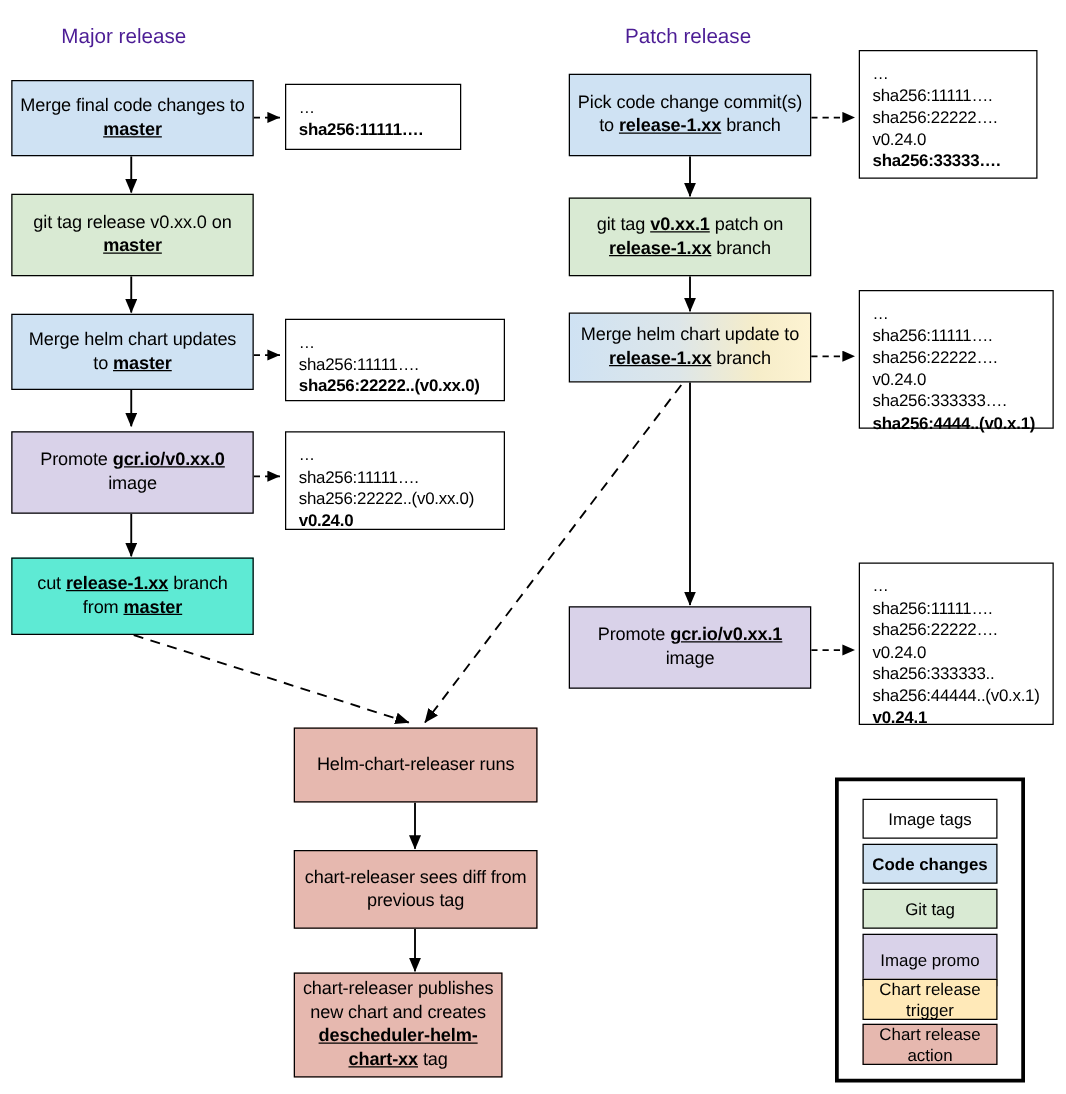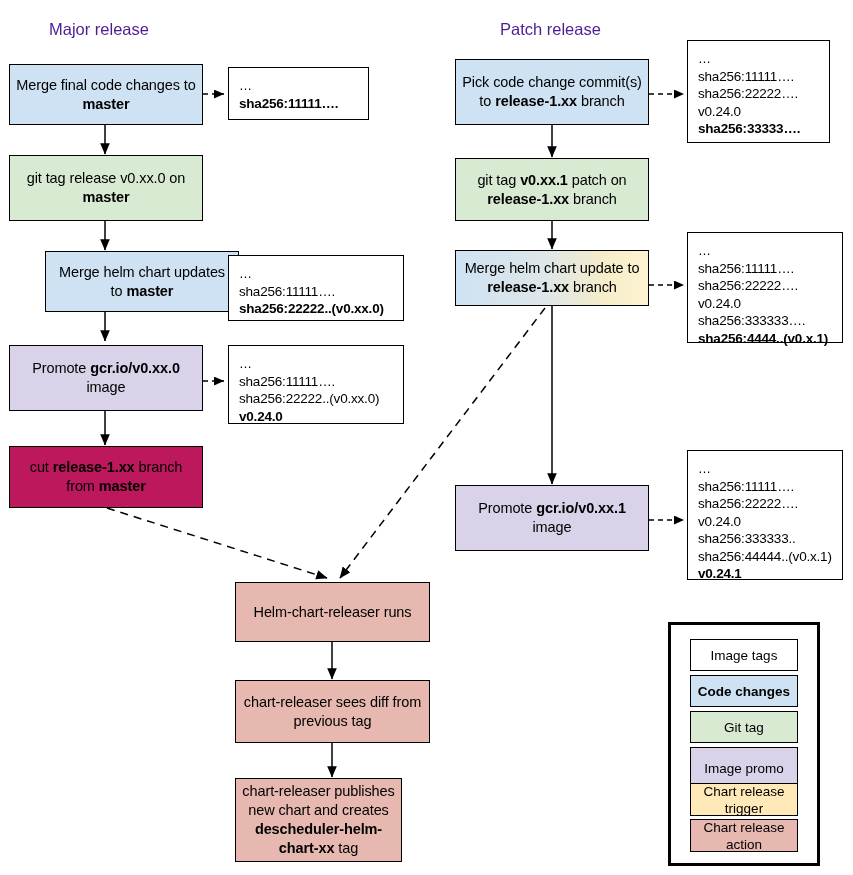--- a/index.html
+++ b/index.html
@@ -29,26 +29,26 @@
     display: flex;
     align-items: center;
     justify-content: center;
     text-align: center;
     font-size: 14.5px;
     line-height: 19px;
     padding: 2px 6px;
     letter-spacing: -0.1px;
   }
   .node .txt { width: 100%; }
-  .node b { font-weight: bold; }
+  .node b { font-weight: bold; text-decoration: underline; }
 
   .fill-blue   { background: #cfe2f3; }
   .fill-green  { background: #d9ead3; text-align: center; }
   .fill-purple { background: #d9d2e9; }
-  .fill-yellow { background: #be185d; justify-content: center; }
+  .fill-yellow { background: #5eead4; justify-content: center; }
   .fill-pink   { background: #e6b8af; }
   .fill-grad   { background: linear-gradient(90deg, #cfe2f3 0%, #dde6e9 45%, #f6edc9 78%, #fdf3d2 100%); }
 
   
   .note {
     position: absolute;
     box-sizing: border-box;
     border: 1.3px solid #000000;
     background: #ffffff;
     font-size: 13.5px;
@@ -153,21 +153,21 @@
   <div class="col-title" style="left:500px; top:20px;">Patch release</div>
 
   <div class="node fill-blue" style="left:9px; top:64px; width:194px; height:61px;">
     <span class="txt">Merge final code changes to <b>master</b></span>
   </div>
 
   <div class="node fill-green" style="left:9px; top:155px; width:194px; height:66px;">
     <span class="txt">git tag release v0.xx.0 on <b>master</b></span>
   </div>
 
-  <div class="node fill-blue" style="left:9px; top:251px; width:194px; height:61px;margin-left:36px;">
+  <div class="node fill-blue" style="left:9px; top:251px; width:194px; height:61px;">
     <span class="txt">Merge helm chart updates to <b>master</b></span>
   </div>
 
   <div class="node fill-purple" style="left:9px; top:345px; width:194px; height:66px;">
     <span class="txt">Promote <b>gcr.io/v0.xx.0</b> image</span>
   </div>
 
   <div class="node fill-yellow" style="left:9px; top:446px; width:194px; height:62px;">
     <span class="txt">cut <b>release-1.xx</b> branch from <b>master</b></span>
   </div>

